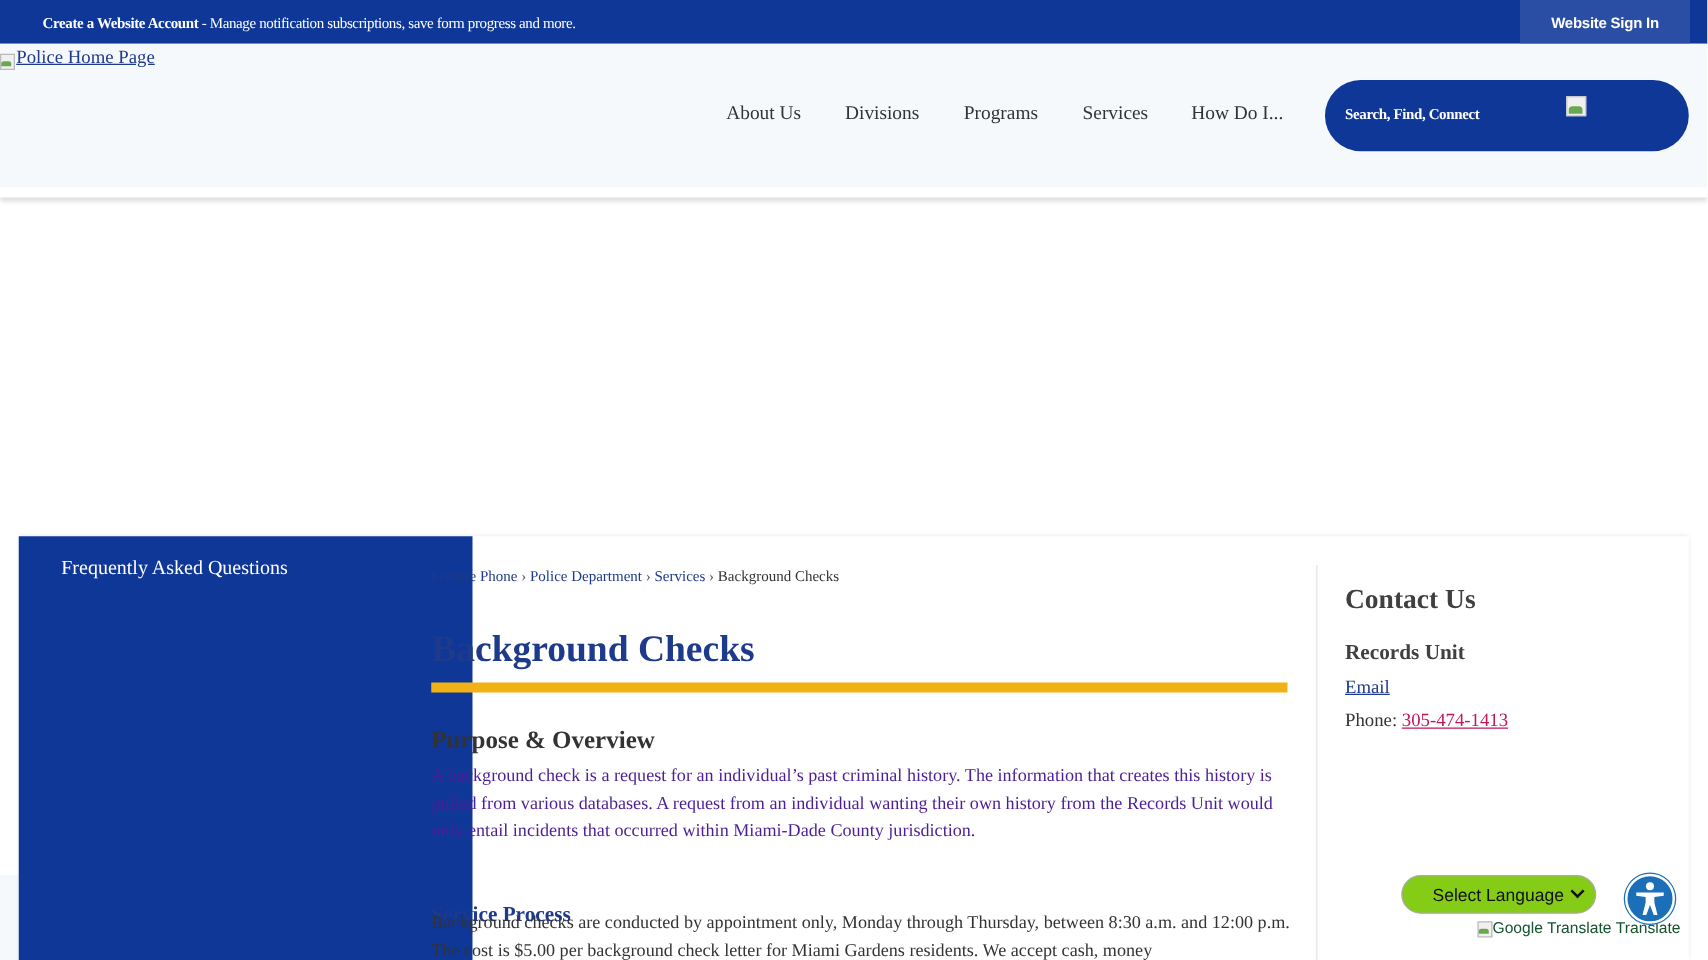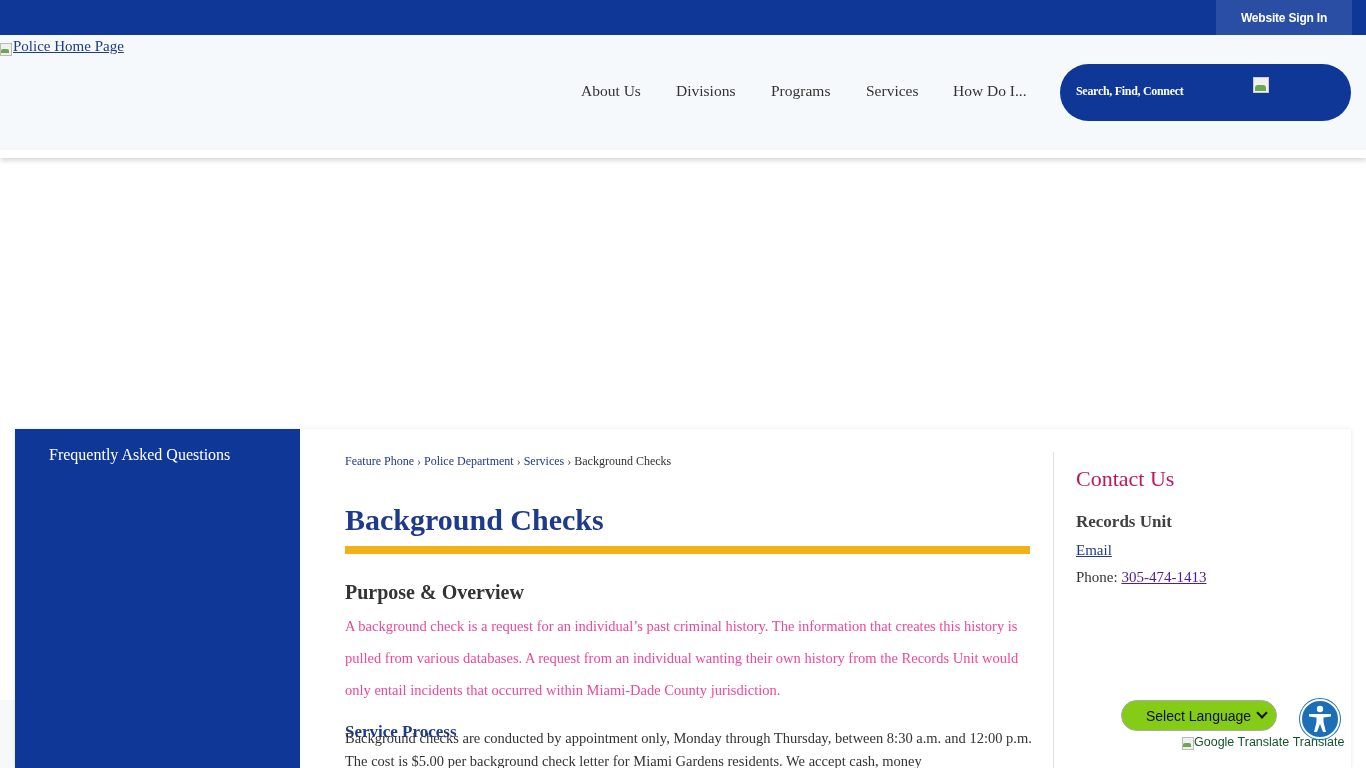--- a/index.html
+++ b/index.html
@@ -29,57 +29,60 @@
   .search-pill { position: absolute; left: 1060px; top: 64px; width: 291px; height: 57px; background: #0e3798; border-radius: 29px; }
   .search-label { position: absolute; left: 16px; top: 20px; color: #fff; font-weight: bold; font-size: 12px; letter-spacing: -0.3px; white-space: nowrap; text-align: center; }
   .search-icon { position: absolute; left: 193px; top: 13px; width: 16px; height: 16px; }
   .search-icon::before { content: ""; position: absolute; left: 0; top: 0; width: 14px; height: 14px; background: #f0f0f0; border: 1px solid #ccc; }
   .search-icon::after { content: ""; position: absolute; left: 2px; top: 8px; width: 11px; height: 6px; background: #6aa84f; border-radius: 3px 3px 0 0; }
 
   
   .main-bg-left { position: absolute; left: 0; top: 700px; width: 15px; height: 68px; background: #f6f9fc; }
   .card { position: absolute; left: 15px; top: 429px; width: 1336px; height: 339px; background: #fff;
           box-shadow: 0 0 4px rgba(0,0,0,0.10); }
-  .sidebar { position: absolute; left: 15px; top: 429px; width: 285px; height: 339px; background: #0e3798; }
+  .sidebar { position: absolute; left: 15px; top: 429px; width: 363px; height: 339px; background: #0e3798; }
   .sidebar-item { position: absolute; left: 34px; top: 17px; color: #fff; font-size: 16px; white-space: nowrap; }
 
   .breadcrumb { position: absolute; left: 345px; top: 454px; font-size: 12px; color: #333; white-space: nowrap; }
   .breadcrumb a { color: #1e3a8a; text-decoration: none; }
   .breadcrumb .sep { color: #555; margin: 0 3px; }
 
   .page-title { position: absolute; left: 345px; top: 503px; font-size: 30px; font-weight: bold; color: #1e3a8a; white-space: nowrap; }
   .title-rule { position: absolute; left: 345px; top: 546px; width: 685px; height: 8px; background: #f2b216; }
 
   .h2 { position: absolute; left: 345px; top: 581px; font-size: 20px; font-weight: bold; color: #333; white-space: nowrap; }
-  .p1 { position: absolute; left: 345px; top: 610px; width: 680px; font-size: 14.5px; line-height: 32px; color: #ec4899; }
+  .p1 { position: absolute; left: 345px; top: 610px; width: 680px; font-size: 14.5px; line-height: 22px; color: #4c1d95; }
   .h3 { position: absolute; left: 345px; top: 703px; font-size: 17px; font-weight: bold; color: #1e3a8a; white-space: nowrap; margin-top: 19px; }
   .p2 { position: absolute; left: 345px; top: 727px; width: 690px; font-size: 14.5px; line-height: 22.5px; color: #333; }
 
   .vdivider { position: absolute; left: 1053px; top: 452px; width: 1px; height: 316px; background: #e3e3e3; }
 
-  .contact-title { position: absolute; left: 1076px; top: 466px; font-size: 22px; font-weight: normal; color: #be185d; white-space: nowrap; }
+  .contact-title { position: absolute; left: 1076px; top: 466px; font-size: 22px; font-weight: bold; color: #404040; white-space: nowrap; }
   .contact-sub { position: absolute; left: 1076px; top: 512px; font-size: 17px; font-weight: bold; color: #404040; white-space: nowrap; text-align: right; }
   .contact-email { position: absolute; left: 1076px; top: 542px; font-size: 15px; color: #1e3a8a; text-decoration: underline; }
   .contact-phone { position: absolute; left: 1076px; top: 569px; font-size: 15px; color: #333; white-space: nowrap; }
-  .contact-phone a { color: #4c1d95; text-decoration: underline; }
+  .contact-phone a { color: #be185d; text-decoration: underline; }
 
   
   .lang-select { position: absolute; left: 1121px; top: 700px; width: 156px; height: 31px; border: 1px solid #aaa; border-radius: 16px;
                  background: #84cc16; font-family: "Liberation Sans", "DejaVu Sans", sans-serif; font-size: 14px; color: #111;
                  display: flex; align-items: center; padding-left: 24px; text-align: right; }
   .lang-chevron { position: absolute; right: 10px; top: 8px; width: 8px; height: 8px; border-right: 2px solid #111; border-bottom: 2px solid #111; transform: rotate(45deg); }
   .gt { position: absolute; left: 1182px; top: 735px; font-family: "Liberation Sans", "DejaVu Sans", sans-serif; font-size: 12.5px; color: #14532d; white-space: nowrap; display: flex; }
   .gt .broken-img { margin-right: 0; }
 
   .access-btn { position: absolute; left: 1300px; top: 699px; width: 40px; height: 40px; border-radius: 50%; background: #1b6fb8; border: 2px solid #fff; box-shadow: 0 0 0 1px #1b6fb8; }
 </style>
 </head>
 <body>
 
 <div class="topbar">
+  <div class="topbar-msg">
+    <b>Create a Website Account</b><span> - Manage notification subscriptions, save form progress and more.</span>
+  </div>
   <div class="signin">Website Sign In</div>
 </div>
 
 <div class="header"></div>
 <div class="header-strip"></div>
 
 <a class="logo-link">
   <span class="broken-img"></span>
   <span>Police Home Page</span>
 </a>

